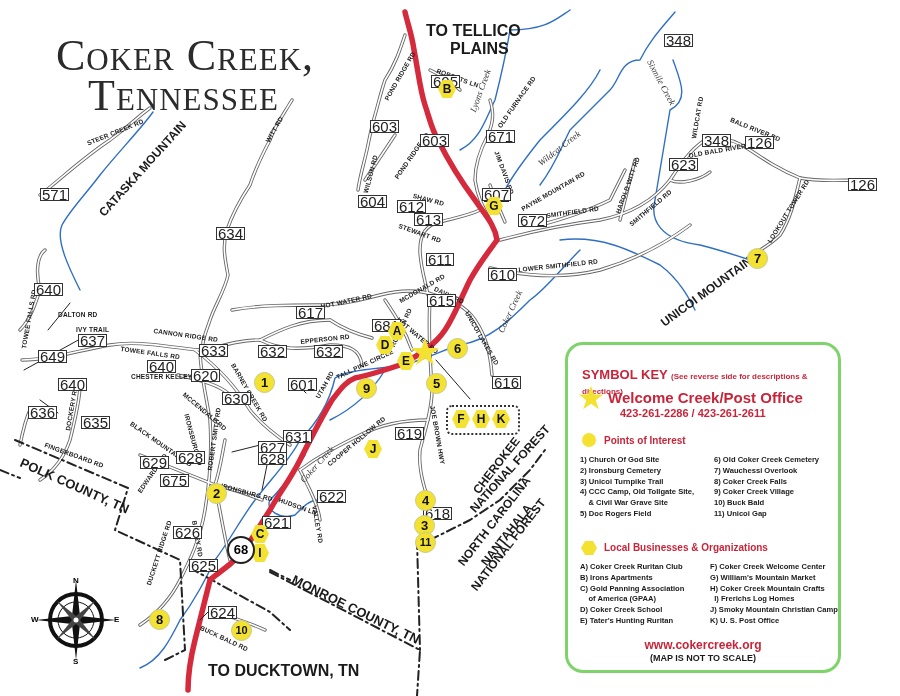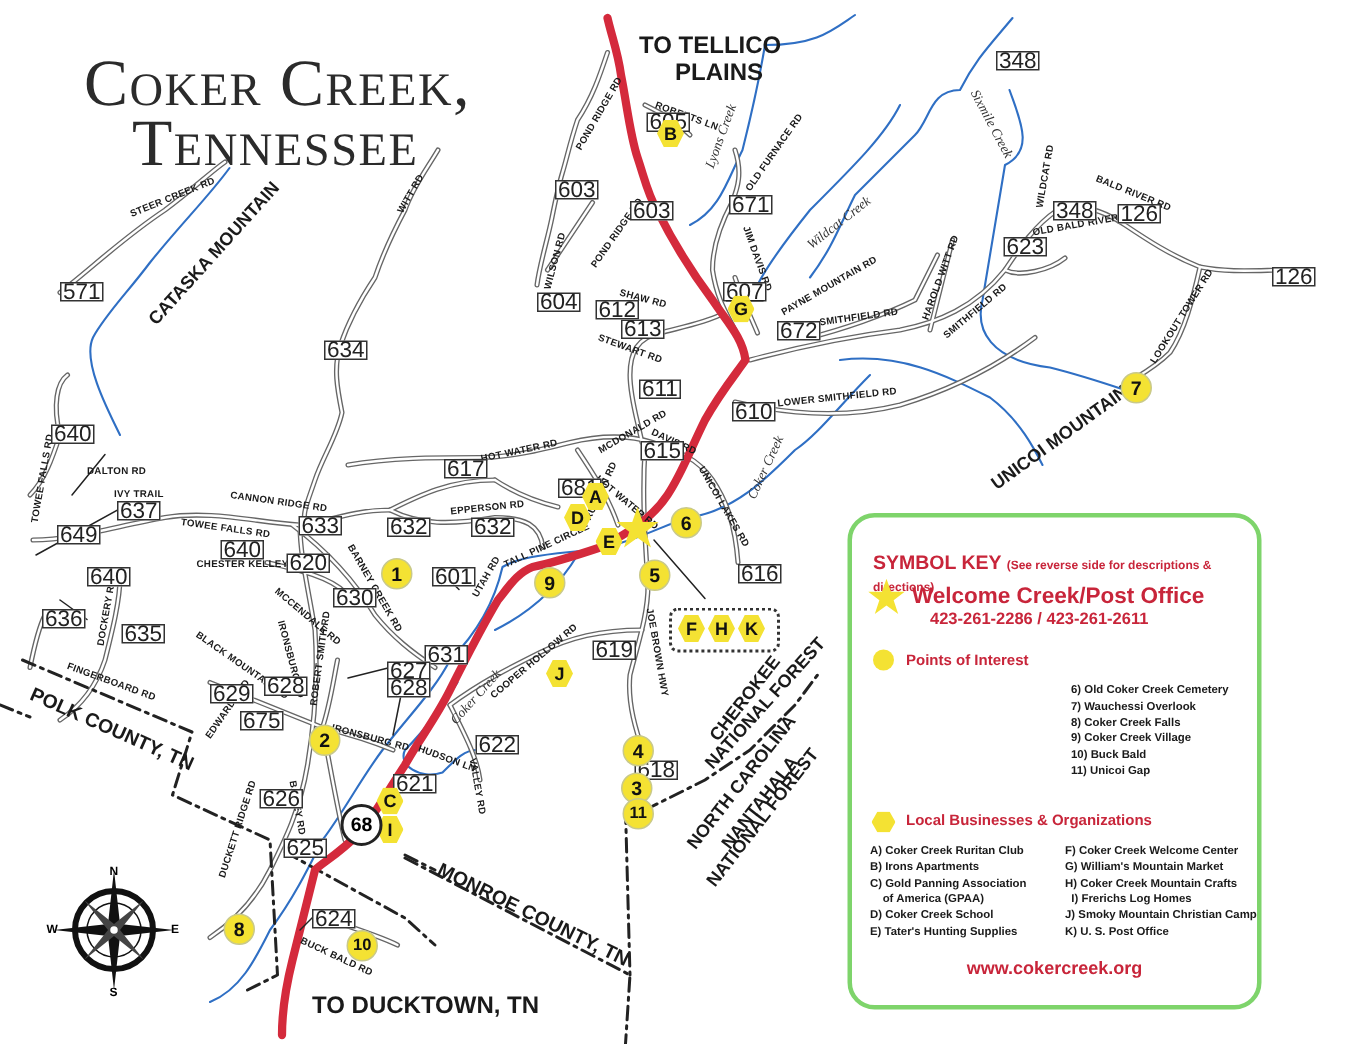--- a/index.html
+++ b/index.html
@@ -324,40 +324,49 @@
 
 <div id="key">
   <div class="k-title"><span>SYMBOL KEY</span> <small>(See reverse side for descriptions &amp; directions)</small></div>
   <svg class="k-star" viewBox="0 0 30 28">
       <polygon points="15,0 18.5,10 29,10 20.5,16.5 24,27 15,20.5 6,27 9.5,16.5 1,10 11.5,10" fill="#f4e233"></polygon>
     </svg>
   <div class="k-wc">Welcome Creek/Post Office</div>
   <div class="k-phone">423-261-2286 / 423-261-2611</div>
   <div class="k-dot" style="left:14px;top:88px;"></div>
   <div class="k-sec" style="left:36px;top:90px;">Points of Interest</div>
+  <ul class="k-list" style="left:12px;top:110px;">
+    <li>1) Church Of God Site</li>
+    <li>2) Ironsburg Cemetery</li>
+    <li>3) Unicoi Turnpike Trail</li>
+    <li>4) CCC Camp, Old Tollgate Site,</li>
+    <li style="white-space:pre;">    &amp; Civil War Grave Site</li>
+    <li>5) Doc Rogers Field</li>
+  </ul>
   <ul class="k-list" style="left:146px;top:110px;">
     <li>6) Old Coker Creek Cemetery</li>
     <li>7) Wauchessi Overlook</li>
     <li>8) Coker Creek Falls</li>
     <li>9) Coker Creek Village</li>
     <li>10) Buck Bald</li>
     <li>11) Unicoi Gap</li>
   </ul>
   <div class="k-hex" style="left:13px;top:196px;"></div>
   <div class="k-sec" style="left:36px;top:197px;">Local Businesses &amp; Organizations</div>
   <ul class="k-list" style="left:12px;top:217px;">
     <li>A) Coker Creek Ruritan Club</li>
     <li>B) Irons Apartments</li>
     <li>C) Gold Panning Association</li>
     <li style="white-space:pre;">    of America (GPAA)</li>
     <li>D) Coker Creek School</li>
-    <li>E) Tater's Hunting Supplies</li>
+    <li>E) Tater's Hunting Ruritan</li>
   </ul>
   <ul class="k-list" style="left:142px;top:217px;">
     <li>F) Coker Creek Welcome Center</li>
     <li>G) William's Mountain Market</li>
     <li>H) Coker Creek Mountain Crafts</li>
     <li style="white-space:pre;">  I) Frerichs Log Homes</li>
     <li>J) Smoky Mountain Christian Camp</li>
     <li>K) U. S. Post Office</li>
   </ul>
   <div class="k-url">www.cokercreek.org</div>
+  <div class="k-scale">(MAP IS NOT TO SCALE)</div>
 </div>
 
 </body></html>

